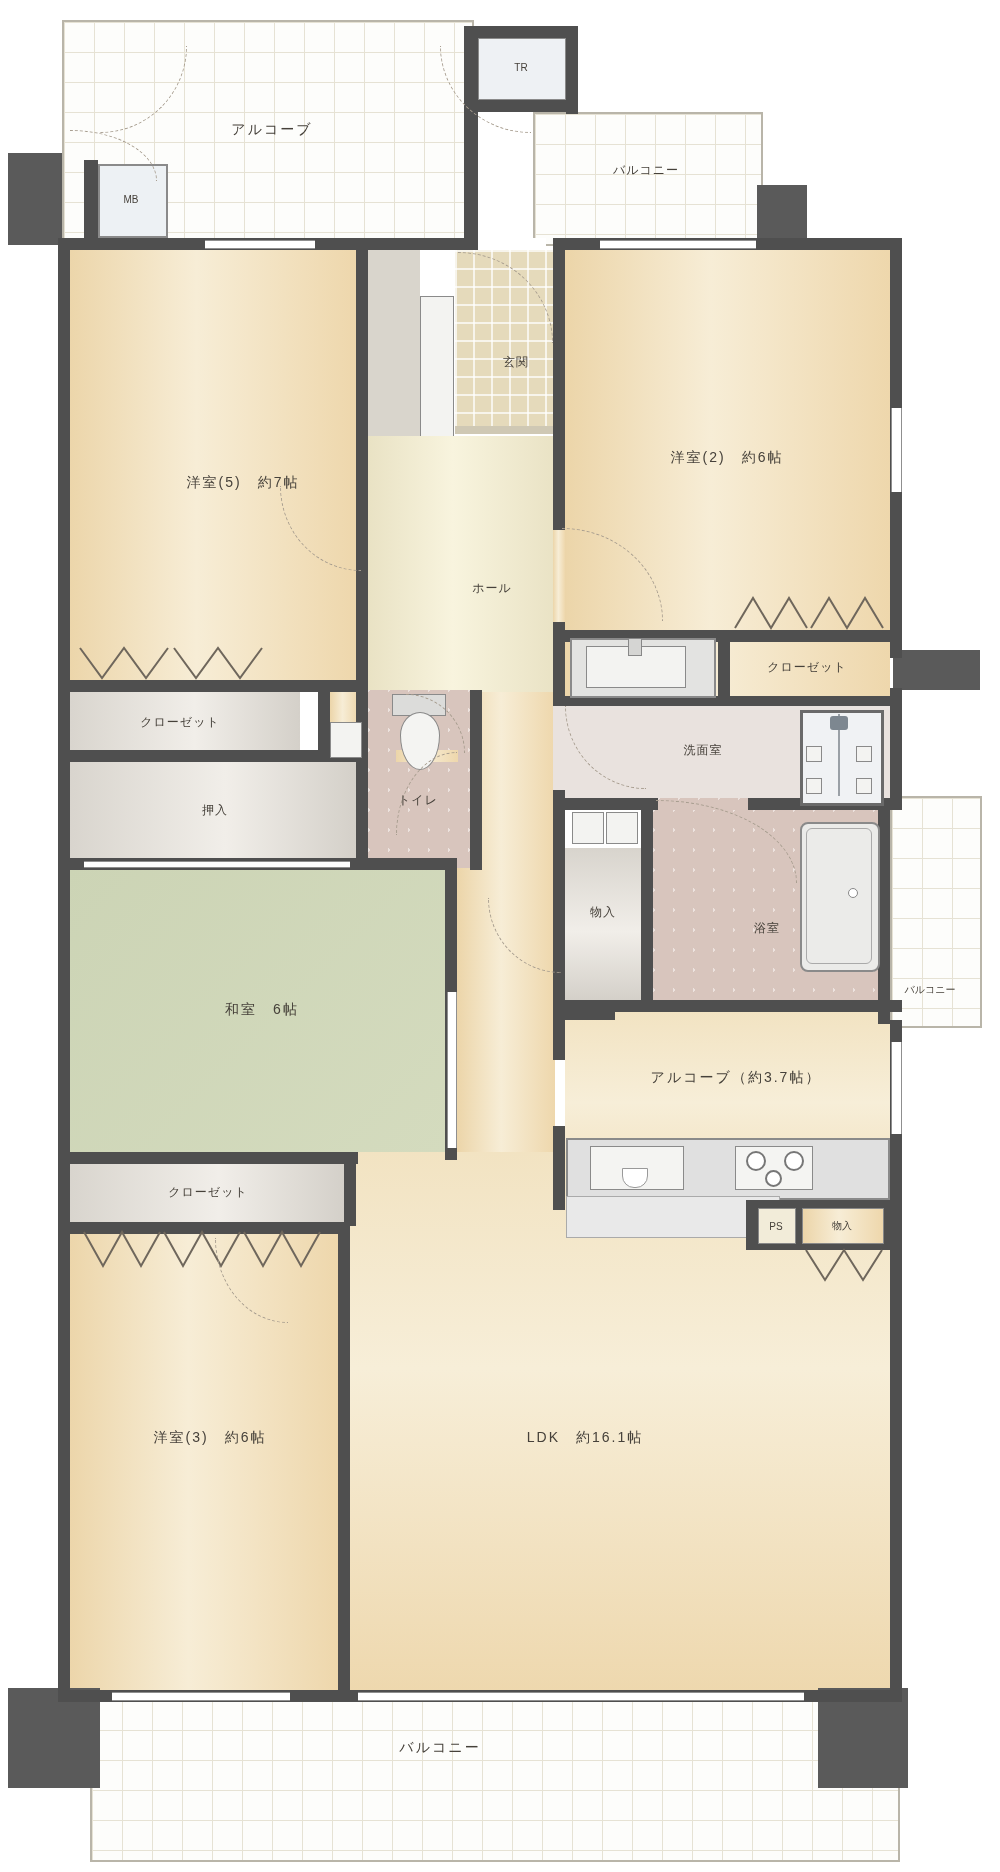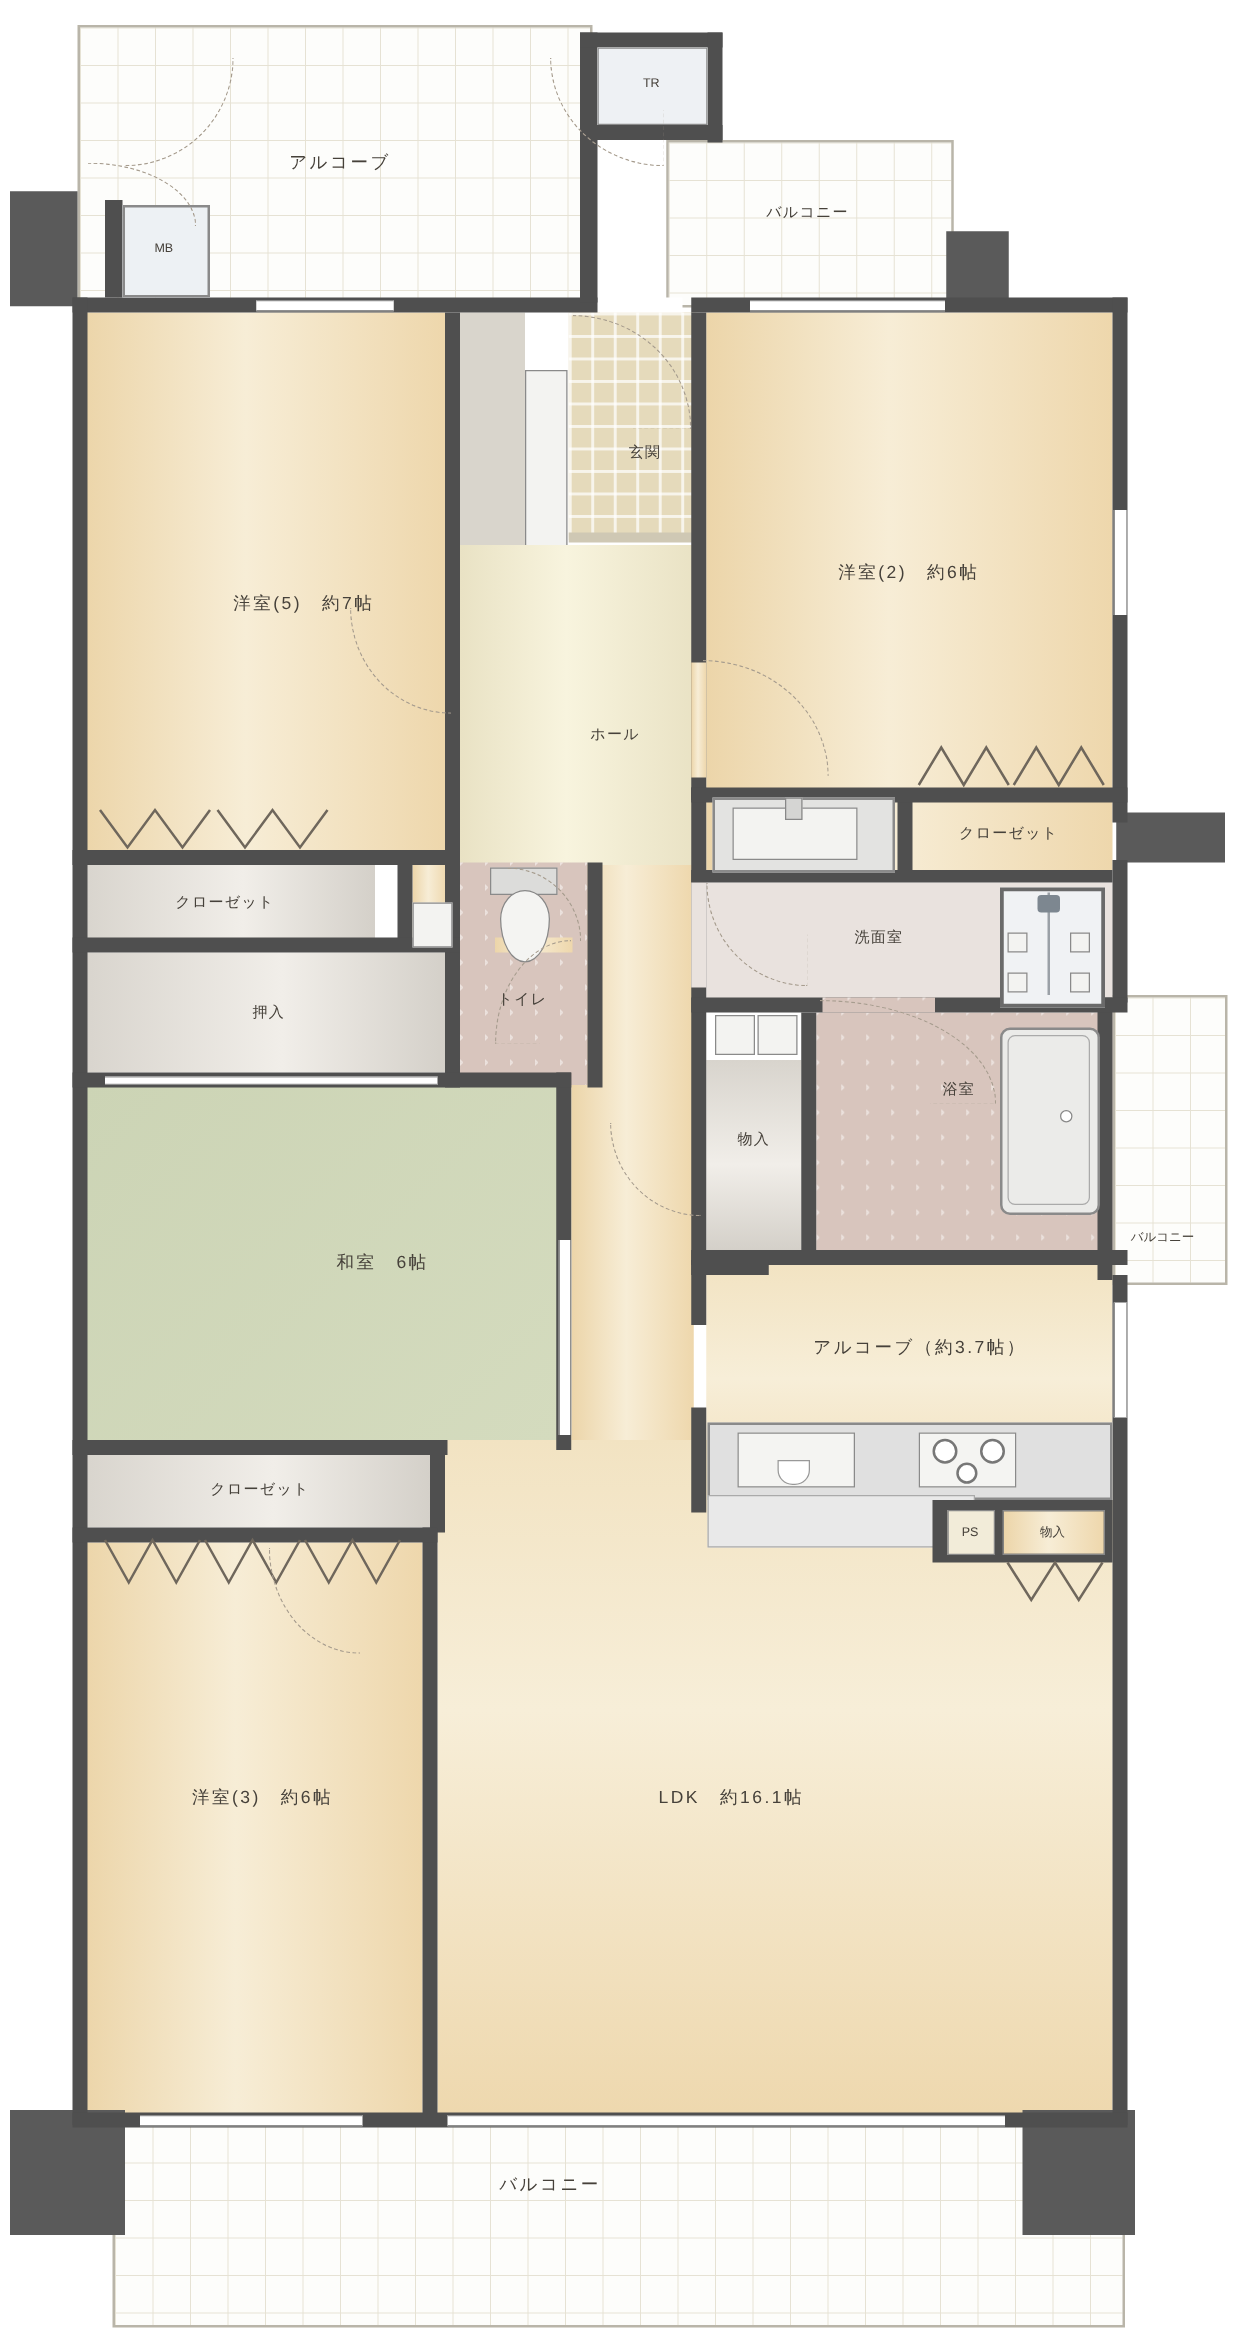--- a/index.html
+++ b/index.html
@@ -219,24 +219,24 @@
   <div class="lbl sm" style="left:646px;top:170px;">バルコニー</div>
   <div class="lbl" style="left:243px;top:483px;">洋室(5)　約7帖</div>
   <div class="lbl sm" style="left:476px;top:362px;margin-left:40px;">玄関</div>
   <div class="lbl sm" style="left:492px;top:588px;">ホール</div>
   <div class="lbl" style="left:727px;top:458px;">洋室(2)　約6帖</div>
   <div class="lbl sm" style="left:180px;top:722px;">クローゼット</div>
   <div class="lbl sm" style="left:215px;top:810px;">押入</div>
   <div class="lbl sm" style="left:418px;top:800px;">トイレ</div>
   <div class="lbl sm" style="left:807px;top:667px;">クローゼット</div>
   <div class="lbl sm" style="left:703px;top:750px;">洗面室</div>
-  <div class="lbl sm" style="left:767px;top:872px;">浴室</div>
+  <div class="lbl sm" style="left:767px;top:928px;">浴室</div>
   <div class="lbl sm" style="left:603px;top:912px;">物入</div>
   <div class="lbl xs" style="left:930px;top:990px;">バルコニー</div>
-  <div class="lbl" style="left:262px;top:1010px;margin-left:44px;">和室　6帖</div>
+  <div class="lbl" style="left:262px;top:1010px;">和室　6帖</div>
   <div class="lbl" style="left:736px;top:1078px;">アルコーブ（約3.7帖）</div>
   <div class="lbl sm" style="left:208px;top:1192px;">クローゼット</div>
   <div class="lbl xs" style="left:776px;top:1226px;">PS</div>
   <div class="lbl xs" style="left:842px;top:1226px;">物入</div>
   <div class="lbl" style="left:210px;top:1438px;">洋室(3)　約6帖</div>
   <div class="lbl" style="left:585px;top:1438px;">LDK　約16.1帖</div>
   <div class="lbl" style="left:440px;top:1748px;">バルコニー</div>
 
 </div>
 

